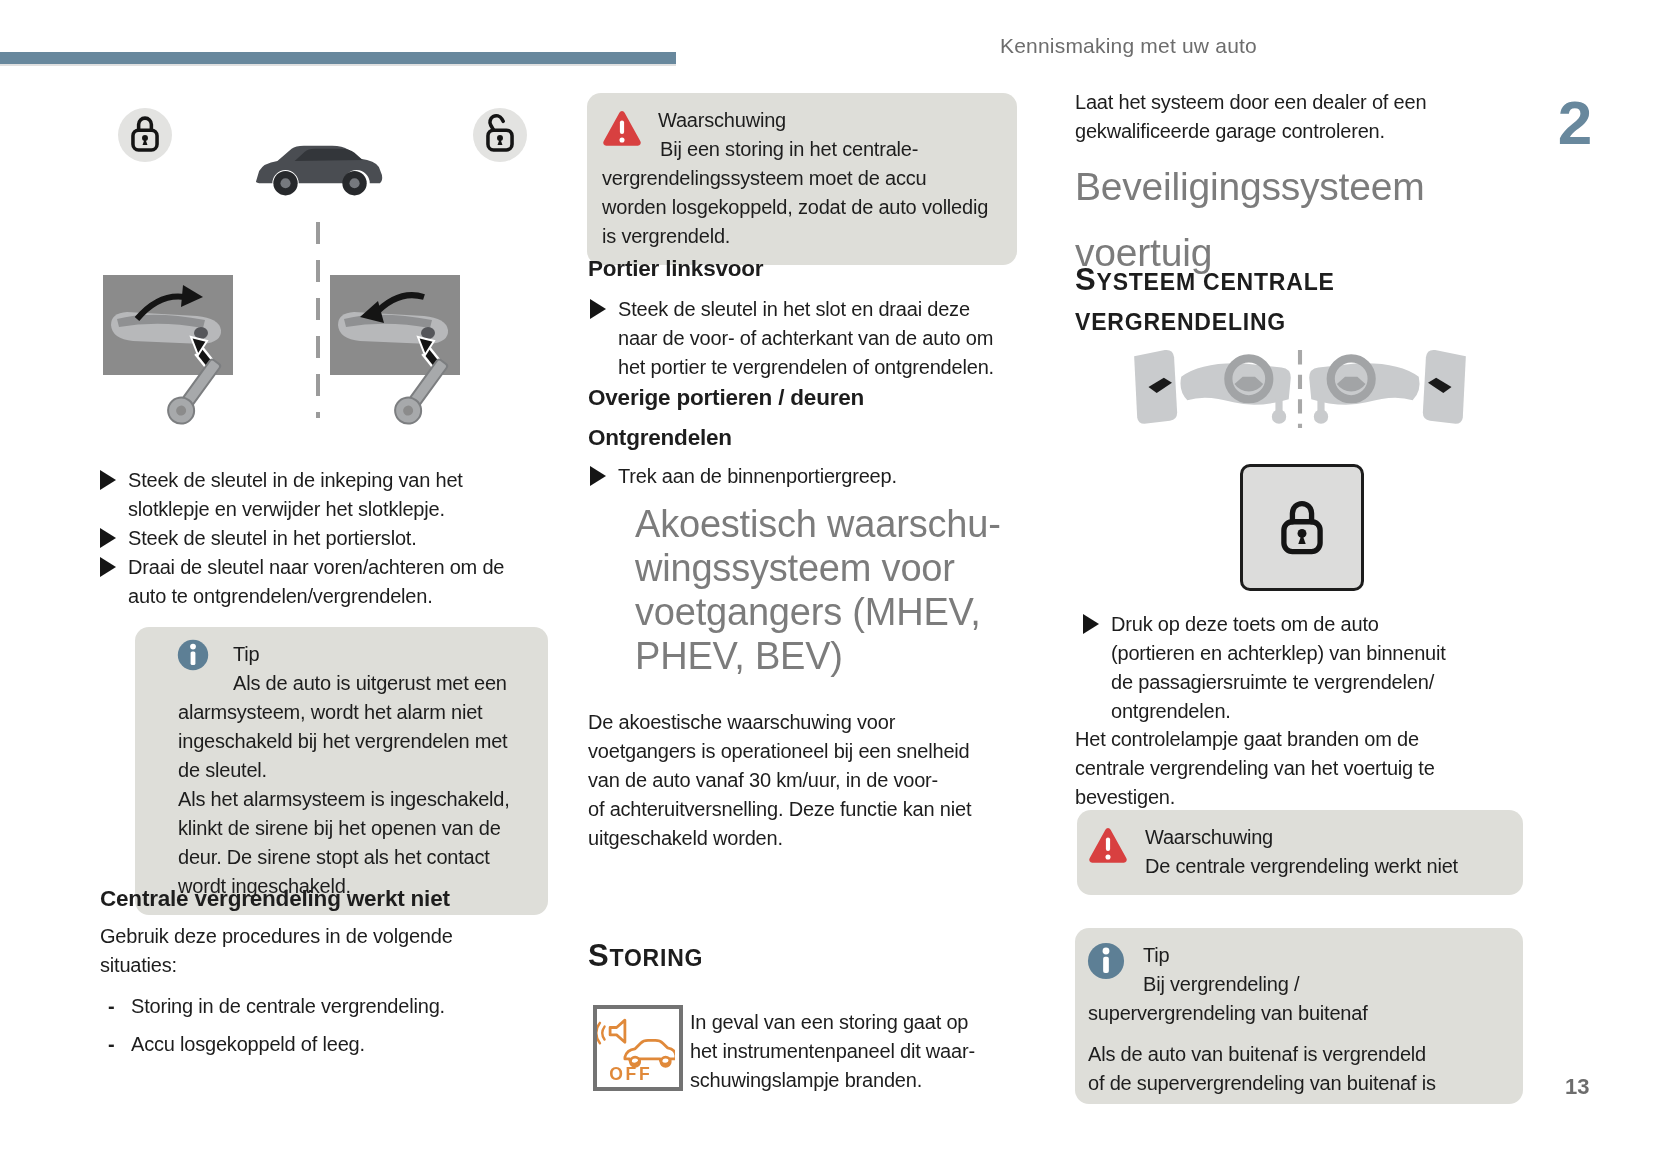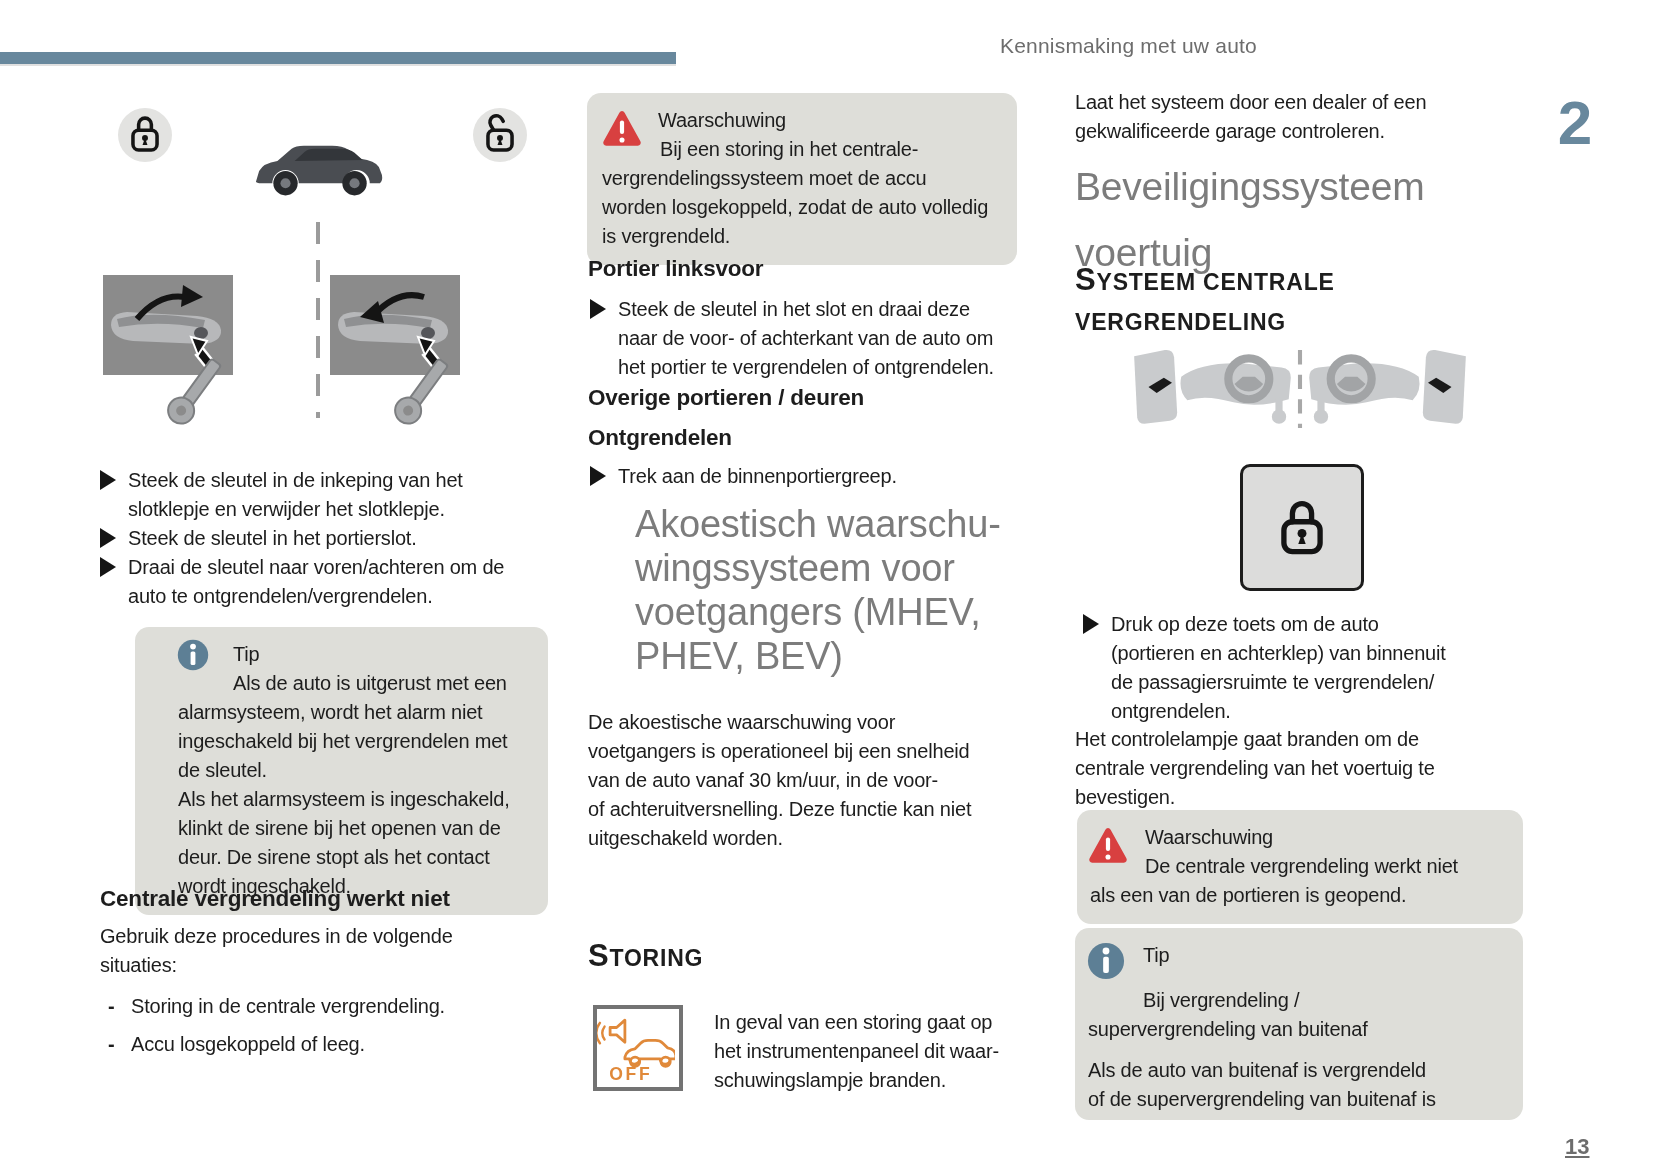--- a/index.html
+++ b/index.html
@@ -31,21 +31,21 @@
   .offbox{position:absolute;background:#fff;border:4px solid #737373;}
 </style>
 </head>
 <body>
 
 <div class="page">
 
   <div class="abs topbar" style="left:0;top:52px;width:676px;height:12px;"></div>
   <div class="abs runhead" style="left:1000px;top:34px;width:450px;">Kennismaking met uw auto</div>
   <div class="abs chapnum" style="left:1535px;top:92px;width:80px;">2</div>
-  <div class="abs pagenum" style="left:1565px;top:1134px;text-decoration:underline;">13</div>
+  <div class="abs pagenum" style="left:1565px;top:1074px;">13</div>
 
   <div class="circle-badge" style="left:118px;top:108px;">
     <span>
       <svg width="34" height="44" viewBox="0 0 48 62">
         <path d="M15 27 v-8 a9 9 0 0 1 18 0 v8" fill="none" stroke="#141414" stroke-width="5" stroke-linecap="round"></path>
         <rect x="7" y="27" width="34" height="28" rx="8" fill="none" stroke="#141414" stroke-width="5"></rect>
         <circle cx="24" cy="38" r="4.2" fill="#141414"></circle>
         <path d="M24 38 l3.5 10 h-7 z" fill="#141414"></path>
       </svg>
     </span>
@@ -223,21 +223,21 @@
     <svg width="78" height="74" viewBox="0 0 84 80">
       <path d="M8 19 q-5 7 0 14" fill="none" stroke="#e0893a" stroke-width="2.6" stroke-linecap="round"></path>
       <path d="M3 15 q-8 11 0 22" fill="none" stroke="#e0893a" stroke-width="2.6" stroke-linecap="round"></path>
       <path d="M14 20 h7 l9 -8 v24 l-9 -8 h-7 z" fill="none" stroke="#e0893a" stroke-width="3" stroke-linejoin="round"></path>
       <path d="M30 52 q2 -8 11 -9 l6 -6 q3 -3 8 -3 h8 q5 0 8 3 l5 5 q8 1 9 8 v4 h-6 a5.5 5.5 0 0 1 -11 0 h-22 a5.5 5.5 0 0 1 -11 0 h-5 z" fill="none" stroke="#e0893a" stroke-width="3" stroke-linejoin="round"></path>
       <circle cx="41" cy="57" r="5" fill="none" stroke="#e0893a" stroke-width="3"></circle>
       <circle cx="74" cy="57" r="5" fill="none" stroke="#e0893a" stroke-width="3"></circle>
       <text x="13" y="77" font-size="19" font-weight="bold" letter-spacing="3" fill="#e0893a" font-family="Liberation Sans, sans-serif">OFF</text>
     </svg>
   </div>
-  <div class="abs body preline" style="left:690px;top:1008px;width:335px;margin-left:24px;">In geval van een storing gaat op
+  <div class="abs body preline" style="left:690px;top:1008px;width:335px;">In geval van een storing gaat op
 het instrumentenpaneel dit waar-
 schuwingslampje branden.</div>
 
   <div class="abs body preline" style="left:1075px;top:88px;width:450px;">Laat het systeem door een dealer of een
 gekwalificeerde garage controleren.</div>
 
   <div class="abs h-big preline" style="left:1075px;top:154px;width:450px;font-size:39px;line-height:66px;">Beveiligingssysteem
 voertuig</div>
 
   <div class="abs h-caps" style="left:1075px;top:262px;width:450px;">SYSTEEM CENTRALE
@@ -286,34 +286,33 @@
     <div class="box-pad" style="padding-left:13px;">
       <span class="abs" style="left:10px;top:16px;">
         <svg width="42" height="38" viewBox="0 0 56 50">
           <path d="M24.5 4.5 a4 4 0 0 1 7 0 l21 38 a4 4 0 0 1 -3.5 6 h-42 a4 4 0 0 1 -3.5 -6 z" fill="#d84040"></path>
           <rect x="25.2" y="15" width="5.6" height="18" rx="2.8" fill="#fff"></rect>
           <circle cx="28" cy="41" r="3.4" fill="#fff"></circle>
         </svg>
       </span>
       <div class="body bold" style="margin-left:55px;">Waarschuwing</div>
       <div class="body" style="margin-left:55px;">De centrale vergrendeling werkt niet</div>
-      <div class="body preline">als een van de portieren is geopend.</div>
     </div>
   </div>
 
   <div class="graybox" style="left:1075px;top:928px;width:448px;">
     <div class="box-pad" style="padding-left:13px;padding-bottom:6px;">
       <span class="abs" style="left:12px;top:14px;">
         <svg width="38" height="38" viewBox="0 0 40 40">
           <circle cx="20" cy="20" r="19" fill="#5d7f95"></circle>
           <rect x="17" y="15.5" width="6" height="17" rx="2" fill="#fff"></rect>
           <circle cx="20" cy="9.5" r="3.6" fill="#fff"></circle>
         </svg>
       </span>
       <div class="body bold" style="margin-left:55px;">Tip</div>
-      <div class="body bold" style="margin-left:55px;margin-top:16px;">Bij vergrendeling /</div>
+      <div class="body bold" style="margin-left:55px;margin-top:0;">Bij vergrendeling /</div>
       <div class="body bold preline">supervergrendeling van buitenaf</div>
       <div class="body preline" style="margin-top:12px;">Als de auto van buitenaf is vergrendeld
 of de supervergrendeling van buitenaf is</div>
     </div>
   </div>
 
 </div>
 
 </body></html>

